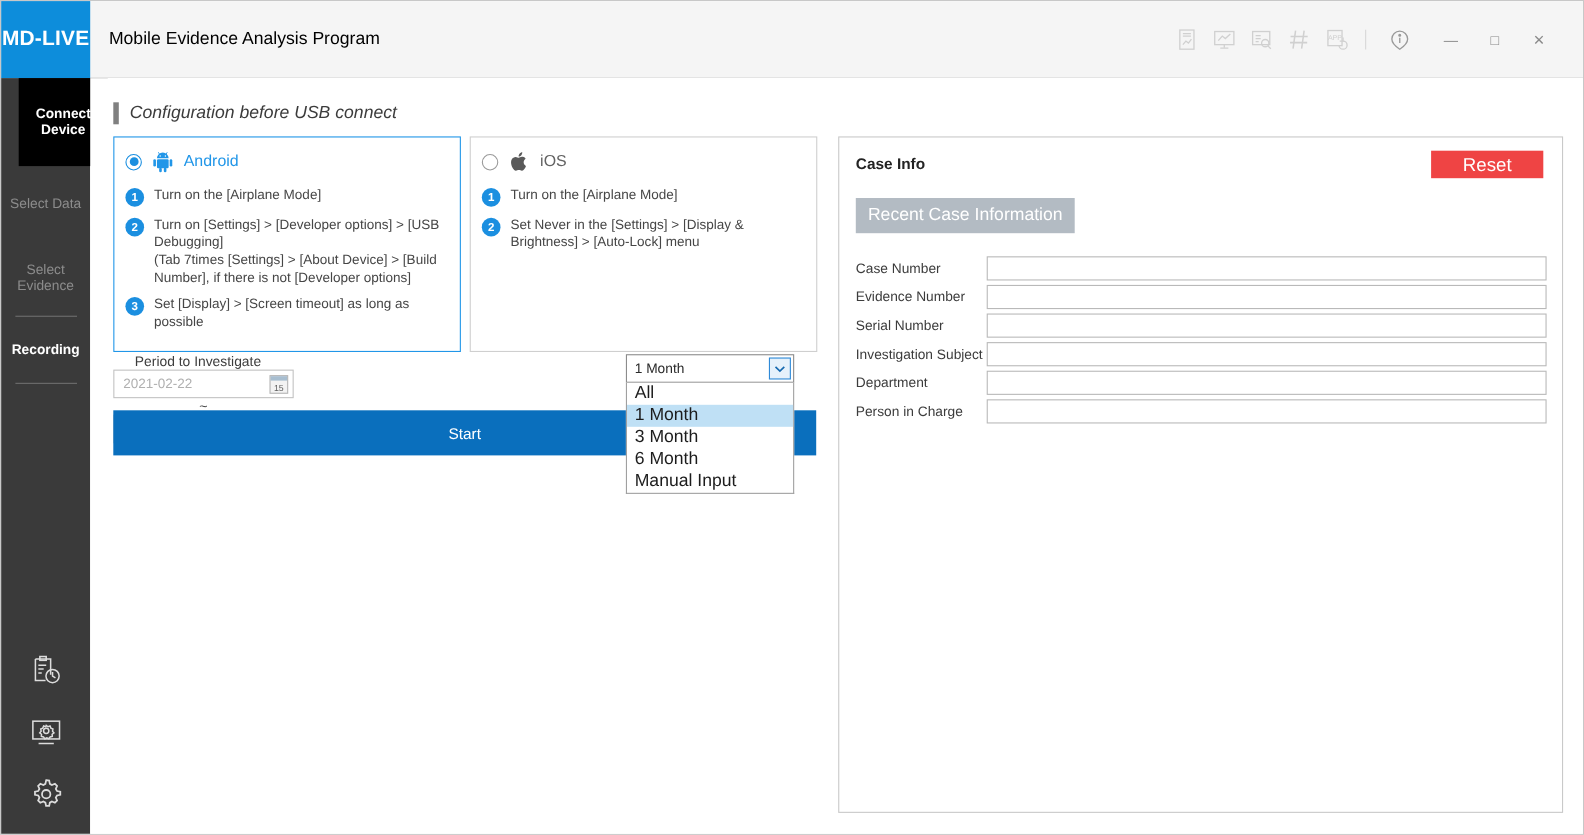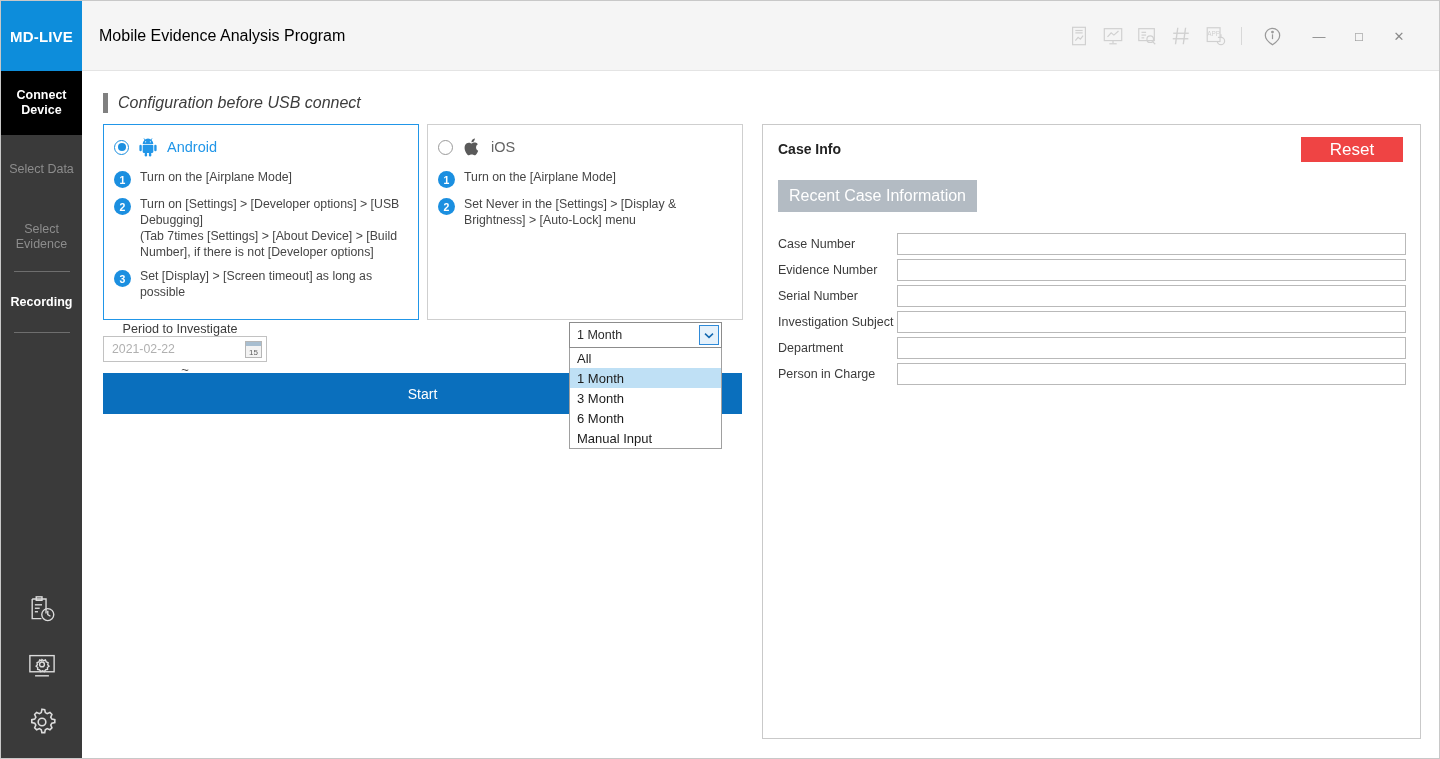--- a/index.html
+++ b/index.html
@@ -20,21 +20,21 @@
   
   .titlebar {
     position: absolute; left: 0; top: 0; width: 1440px; height: 70px;
     background: #f5f5f5;
     border-bottom: 1px solid #e4e4e4;
   }
   .logo {
     position: absolute; left: 0; top: 0; width: 81px; height: 70px;
     background: #0d8ddb;
     color: #ffffff;
-    font-size: 15px; font-weight: bold;
+    font-size: 19px; font-weight: bold;
     display: flex; align-items: center; justify-content: center;
     letter-spacing: 0.2px;
   }
   .app-title {
     position: absolute; left: 98px; top: 26px;
     font-size: 16px; color: #000000;
   }
   .tb-icons {
     position: absolute; right: 22px; top: 18px;
     display: flex; align-items: center; gap: 0px;
@@ -189,21 +189,21 @@
     background: #e5f1fb; border: 1px solid #2f8ad8;
     display: flex; align-items: center; justify-content: center;
     color: #1569b0; font-size: 9px;
   }
   .dd-list {
     width: 153px;
     border: 1px solid #a0a0a0; border-top: none;
     background: #ffffff;
   }
   .dd-opt {
-    height: 20px; font-size: 13px; color: #1c1c1c;
+    height: 20px; font-size: 16px; color: #1c1c1c;
     display: flex; align-items: center; padding-left: 7px;
   }
   .dd-opt.sel { background: #bfe0f5; }
 
   
   .start-btn {
     position: absolute; left: 21px; top: 302px;
     width: 639px; height: 41px;
     background: #0a6fbd; color: #ffffff;
     font-size: 14px;
@@ -308,21 +308,21 @@
             <circle cx="12" cy="6.9" r="0.9" fill="currentColor"></circle>
         </svg>
       </div>
       <div class="tb-win minim">—</div>
       <div class="tb-win">□</div>
       <div class="tb-win">✕</div>
     </div>
   </div>
 
   <div class="sidebar">
-    <div class="nav-item active" style="height:64px;">
+    <div class="nav-item active" style="height:80px;margin-left:16px;">
       <span style="white-space:pre-line">Connect
 Device</span>
     </div>
     <div class="nav-item" style="height:68px;">
       <span style="white-space:pre-line">Select Data</span>
     </div>
     <div class="nav-item" style="height:68px;">
       <span style="white-space:pre-line">Select
 Evidence</span>
     </div>

